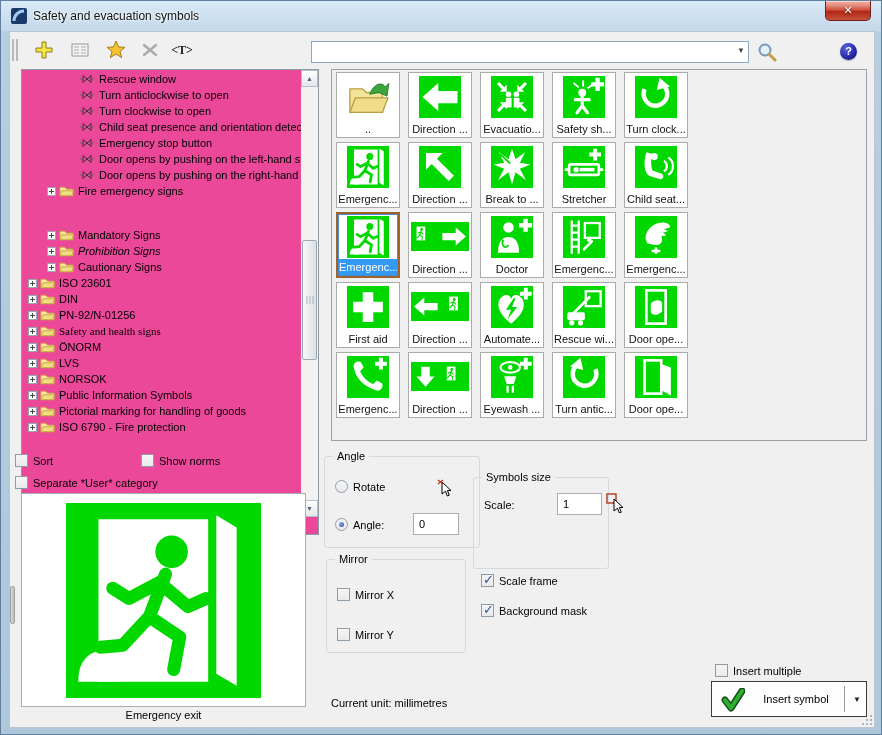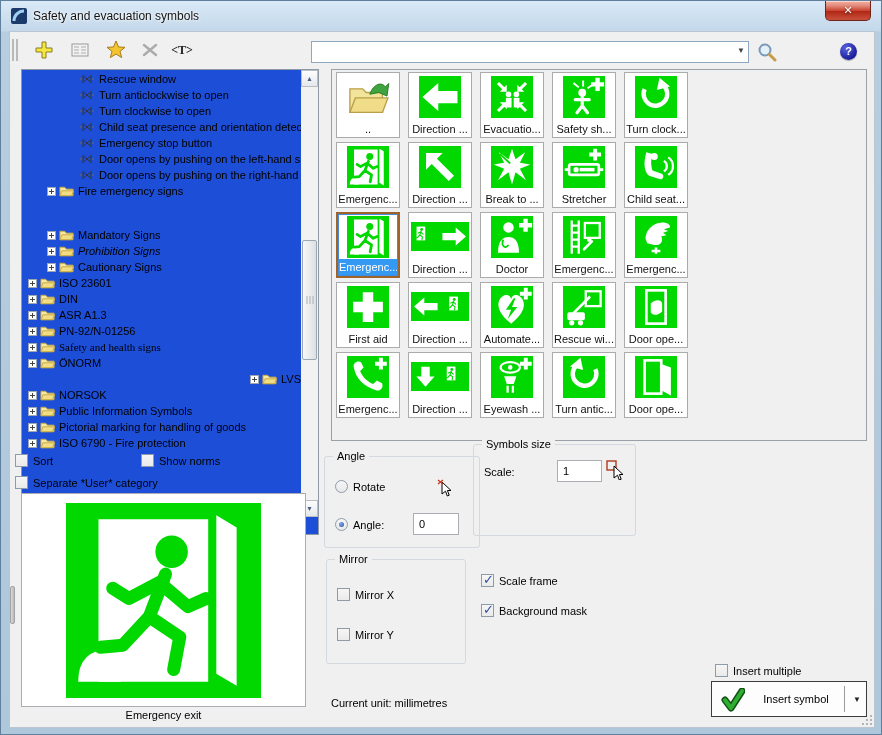--- a/index.html
+++ b/index.html
@@ -29,21 +29,21 @@
   
   #search-combo{position:absolute;left:302px;top:10px;width:438px;height:22px;background:#fff;
     border:1px solid #8DA8C0;}
   #search-input{position:absolute;left:2px;top:1px;width:408px;height:18px;border:none;outline:none;font-size:11px;}
   #combo-arrow{position:absolute;right:3px;top:4px;font-size:8px;color:#444;cursor:pointer;}
   #search-icon{position:absolute;left:748px;top:11px;width:20px;height:20px;cursor:pointer;}
   #help-btn{position:absolute;left:831px;top:12px;width:17px;height:17px;border-radius:50%;
     background:radial-gradient(circle at 35% 30%,#5A63E0,#1A1F9A 70%);color:#fff;font-weight:bold;
     font-size:11px;text-align:center;line-height:17px;cursor:pointer;box-shadow:0 1px 1px rgba(0,0,0,.3);}
   
-  #tree-panel{position:absolute;left:12px;top:38px;width:298px;height:466px;background:#1d4ed8;
+  #tree-panel{position:absolute;left:12px;top:38px;width:298px;height:466px;background:#ec4899;
     border:1px solid #8E99A3;overflow:hidden;}
   #tree-rows{position:absolute;left:0;top:1px;right:17px;bottom:17px;overflow:hidden;}
   .tree-row{height:16px;display:flex;align-items:center;white-space:nowrap;cursor:default;overflow:hidden;}
   .tree-label{margin-left:4px;font-size:11px;}
   .expander{width:9px;height:9px;border:1px solid #9AA6B1;background:#fff;position:relative;flex:0 0 9px;cursor:pointer;}
   .expander::before{content:"";position:absolute;left:1px;top:3px;width:5px;height:1px;background:#444;}
   .expander::after{content:"";position:absolute;left:3px;top:1px;width:1px;height:5px;background:#444;}
   .leaf-spacer{flex:0 0 11px;}
   .tree-icon{flex:0 0 15px;height:14px;margin-left:3px;}
   
@@ -258,47 +258,39 @@
                 <path d="M1 12 L3.2 6.8 L15.6 6.8 L13.4 12 Z" fill="#F1DD86" stroke="#C8A93E"></path>
               </svg></span>
             <span class="tree-label">DIN</span>
           </div>
           <div class="tree-row" style="padding-left: 6px;">
             <span class="expander"></span>
             <span class="tree-icon"><svg width="15" height="14" viewBox="0 0 16 14">
                 <path d="M1 3 L6 3 L8 5 L15 5 L15 12 L1 12 Z" fill="#F6E8A0" stroke="#C8A93E"></path>
                 <path d="M1 12 L3.2 6.8 L15.6 6.8 L13.4 12 Z" fill="#F1DD86" stroke="#C8A93E"></path>
               </svg></span>
-            <span class="tree-label">ASR A1.3</span>
-          </div>
-          <div class="tree-row" style="padding-left: 6px;">
-            <span class="expander"></span>
-            <span class="tree-icon"><svg width="15" height="14" viewBox="0 0 16 14">
-                <path d="M1 3 L6 3 L8 5 L15 5 L15 12 L1 12 Z" fill="#F6E8A0" stroke="#C8A93E"></path>
-                <path d="M1 12 L3.2 6.8 L15.6 6.8 L13.4 12 Z" fill="#F1DD86" stroke="#C8A93E"></path>
-              </svg></span>
             <span class="tree-label">PN-92/N-01256</span>
           </div>
           <div class="tree-row" style="padding-left: 6px; font-family: Liberation Serif, serif;">
             <span class="expander"></span>
             <span class="tree-icon"><svg width="15" height="14" viewBox="0 0 16 14">
                 <path d="M1 3 L6 3 L8 5 L15 5 L15 12 L1 12 Z" fill="#F6E8A0" stroke="#C8A93E"></path>
                 <path d="M1 12 L3.2 6.8 L15.6 6.8 L13.4 12 Z" fill="#F1DD86" stroke="#C8A93E"></path>
               </svg></span>
             <span class="tree-label">Safety and health signs</span>
           </div>
           <div class="tree-row" style="padding-left: 6px;">
             <span class="expander"></span>
             <span class="tree-icon"><svg width="15" height="14" viewBox="0 0 16 14">
                 <path d="M1 3 L6 3 L8 5 L15 5 L15 12 L1 12 Z" fill="#F6E8A0" stroke="#C8A93E"></path>
                 <path d="M1 12 L3.2 6.8 L15.6 6.8 L13.4 12 Z" fill="#F1DD86" stroke="#C8A93E"></path>
               </svg></span>
             <span class="tree-label">ÖNORM</span>
           </div>
-          <div class="tree-row" style="padding-left: 6px; justify-content: flex-end;">
+          <div class="tree-row" style="padding-left: 6px;">
             <span class="expander"></span>
             <span class="tree-icon"><svg width="15" height="14" viewBox="0 0 16 14">
                 <path d="M1 3 L6 3 L8 5 L15 5 L15 12 L1 12 Z" fill="#F6E8A0" stroke="#C8A93E"></path>
                 <path d="M1 12 L3.2 6.8 L15.6 6.8 L13.4 12 Z" fill="#F1DD86" stroke="#C8A93E"></path>
               </svg></span>
             <span class="tree-label">LVS</span>
           </div>
           <div class="tree-row" style="padding-left: 6px;">
             <span class="expander"></span>
             <span class="tree-icon"><svg width="15" height="14" viewBox="0 0 16 14">
@@ -659,31 +651,31 @@
         <path d="M5 3 L5 15 L8.5 12.2 L10.3 17 L12.2 16.2 L10.4 11.5 L14 11.5 Z" fill="#fff" stroke="#000"></path>
         <path d="M1 1 L6 5 M6 1 L1 5" stroke="#C23B22" stroke-width="1.4"></path>
       </svg>
       <div class="chk checked" style="left:10px;top:61px" id="r-angle">
         <span class="radio"></span>
         <span>Angle:</span>
       </div>
       <input class="win-input" style="left: 88px; top: 56px; width: 46px;" value="0">
     </div>
 
-    <div class="group" style="left:464px;top:413px;width:163px;height:92px">
+    <div class="group" style="left:464px;top:446px;width:136px;height:92px">
       <span class="group-title">Symbols size</span>
       <span class="txt" style="left:10px;top:21px">Scale:</span>
       <input class="win-input" style="left: 83px; top: 15px; width: 45px;" value="1">
       <svg style="position:absolute;left:132px;top:15px" width="19" height="20" viewBox="0 0 19 20">
         <rect x="1" y="1" width="9" height="9" fill="none" stroke="#B0391F" stroke-width="1.4"></rect>
         <path d="M8 6 L8 18 L11.5 15.2 L13.3 20 L15.2 19.2 L13.4 14.5 L17 14.5 Z" fill="#fff" stroke="#000"></path>
       </svg>
     </div>
 
-    <div class="group" style="left:317px;top:528px;width:140px;height:105px">
+    <div class="group" style="left:317px;top:528px;width:140px;height:94px">
       <span class="group-title">Mirror</span>
       <div class="chk" style="left:10px;top:28px" id="cb-mx">
         <span class="box"></span>
         <span>Mirror X</span>
       </div>
       <div class="chk" style="left:10px;top:68px" id="cb-my">
         <span class="box"></span>
         <span>Mirror Y</span>
       </div>
     </div>

